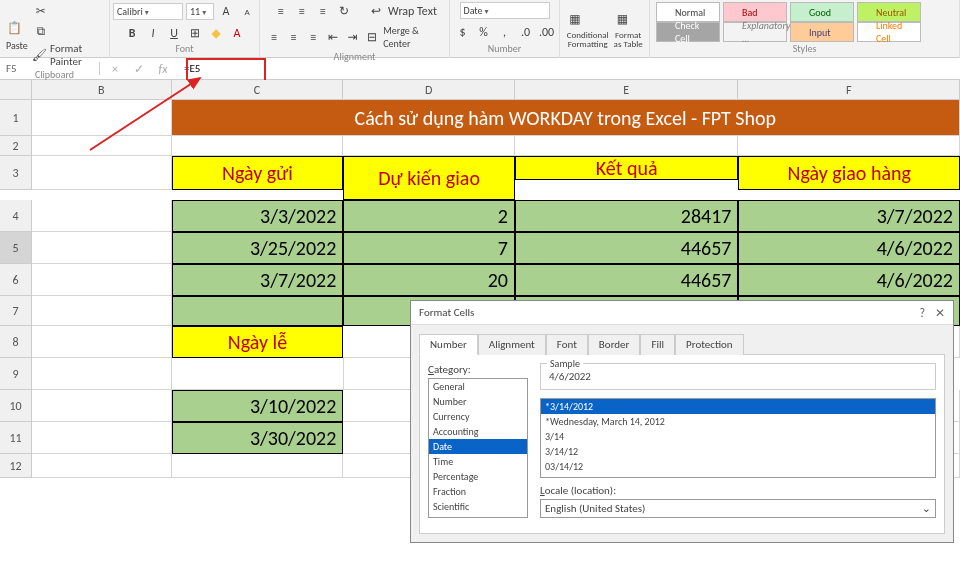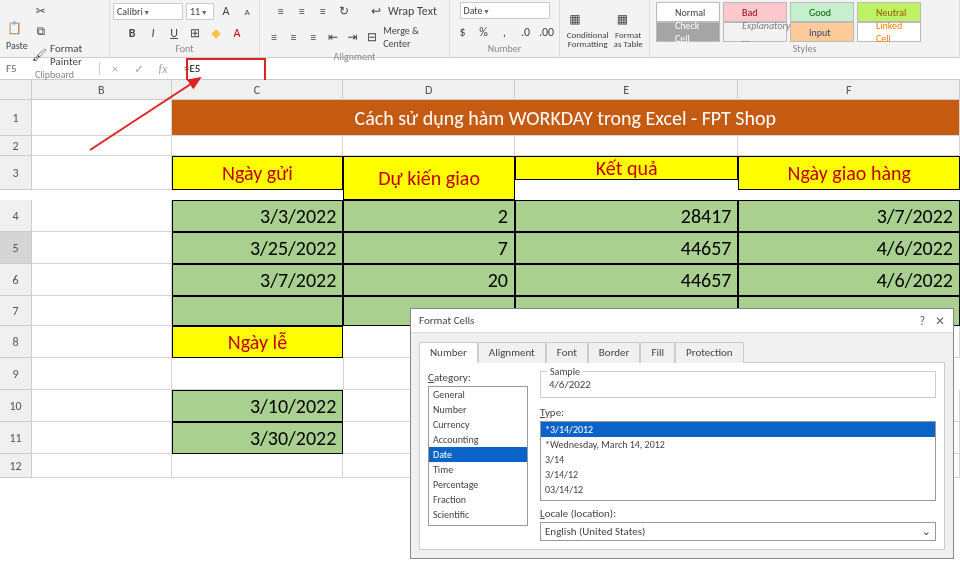--- a/index.html
+++ b/index.html
@@ -48,21 +48,21 @@
 .hdr-cell { background: #ffff00; color: #c00000; font-size: 20px; justify-content: center; border: 1px solid #000; }
 .data-cell { background: #a9d08e; color: #000; font-size: 20px; justify-content: flex-end; border: 1px solid #000; }
 .empty-data { background: #a9d08e; border: 1px solid #000; }
 
 .rh.sel { background: #d5d5d5; }
 
 
 .arrow { position: absolute; pointer-events: none; }
 
 
-.dialog { position: absolute; left: 410px; top: 308px; width: 544px; background: #f0f0f0; border: 1px solid #888; font-size: 11px; }
+.dialog { position: absolute; left: 410px; top: 300px; width: 544px; background: #f0f0f0; border: 1px solid #888; font-size: 11px; }
 .dlg-title { height: 24px; display: flex; align-items: center; padding: 0 8px; background: #fff; border-bottom: 1px solid #ddd; justify-content: space-between; }
 .dlg-title .rbtns { display: flex; gap: 10px; font-size: 12px; color: #666; }
 .tabs { display: flex; padding: 8px 8px 0 8px; gap: 0; }
 .tab { padding: 3px 10px; border: 1px solid #ccc; background: #f0f0f0; font-size: 11px; cursor: pointer; border-bottom: none; position: relative; top: 1px; }
 .tab.active { background: #fff; border-bottom: 1px solid #fff; }
 .dlg-body { margin: 0 8px 8px 8px; background: #fff; border: 1px solid #ccc; padding: 8px; display: flex; gap: 12px; min-height: 180px; }
 .catcol { width: 100px; }
 .catlist { border: 1px solid #999; height: 140px; font-size: 10px; overflow: hidden; }
 .catlist div { padding: 1px 4px; }
 .catlist .sel { background: #0a64c8; color: #fff; }
@@ -361,21 +361,20 @@
           <div>Fraction</div>
           <div>Scientific</div>
           <div>Text</div>
         </div>
     </div>
     <div class="rightcol">
       <div class="sample-box">
         <span class="sample-lbl">Sample</span>
         <span>4/6/2022</span>
       </div>
-      <div class="ulabel"><u>T</u>ype:</div>
       <div class="typelist" id="typelist">
           <div class="sel">*3/14/2012</div>
           <div>*Wednesday, March 14, 2012</div>
           <div>3/14</div>
           <div>3/14/12</div>
           <div>03/14/12</div>
           <div>14-Mar</div>
         </div>
       <div class="locale-row">
         <div class="ulabel"><u>L</u>ocale (location):</div>

